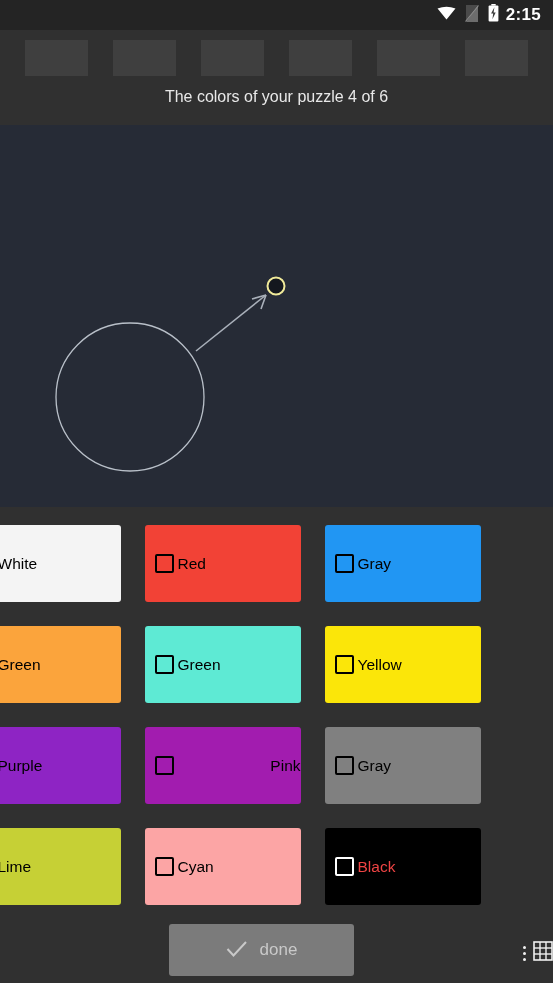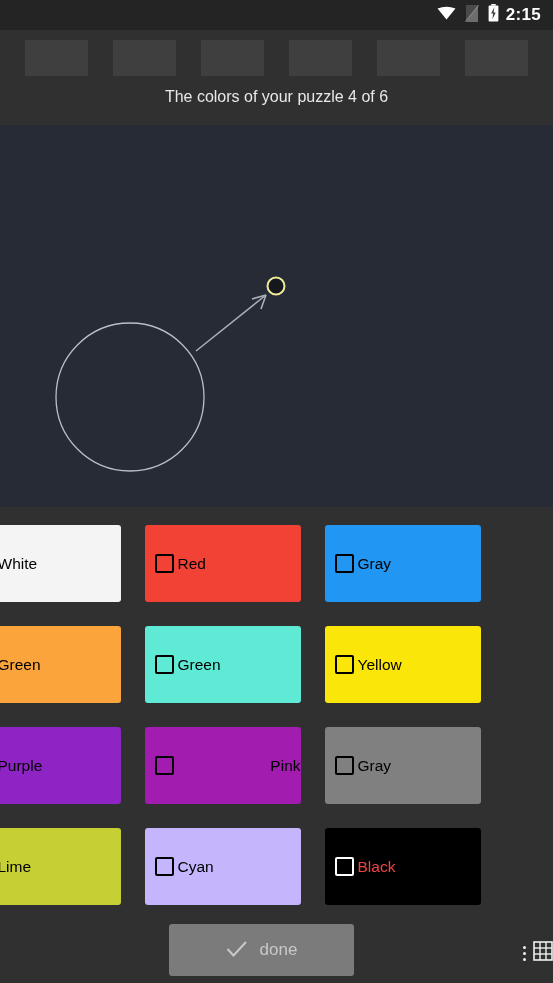--- a/index.html
+++ b/index.html
@@ -181,21 +181,21 @@
     </div>
     <div class="tile" style="background: rgb(128, 128, 128);">
       <span class="cbox"></span>
       <span class="tlabel">Gray</span>
     </div>
 
     <div class="tile" style="background: rgb(198, 208, 53);">
       <span class="cbox"></span>
       <span class="tlabel">Lime</span>
     </div>
-    <div class="tile" style="background: #c4b5fd;">
+    <div class="tile" style="background: #fca5a5;">
       <span class="cbox"></span>
       <span class="tlabel">Cyan</span>
     </div>
     <div class="tile dark" style="background: rgb(0, 0, 0);">
       <span class="cbox"></span>
       <span class="tlabel">Black</span>
     </div>
 
   </div>
 

